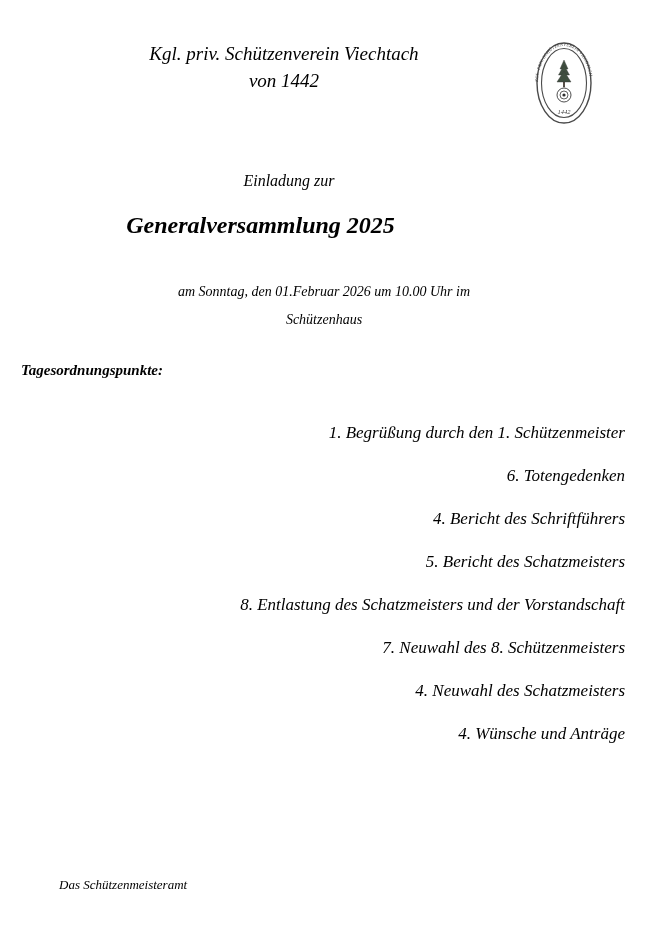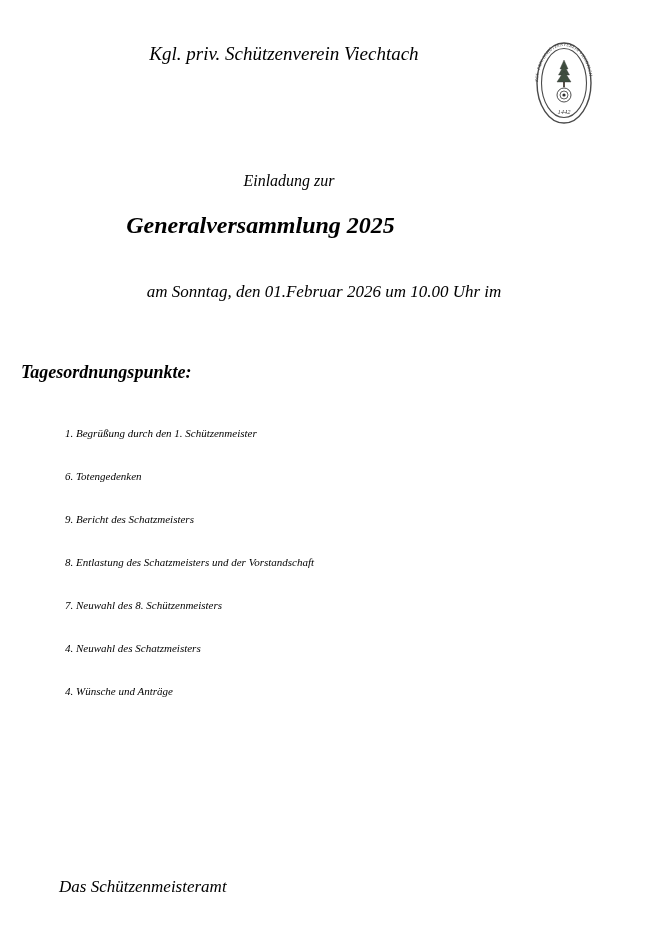--- a/index.html
+++ b/index.html
@@ -69,66 +69,68 @@
     text-align: center;
     font-size: 24px;
     font-weight: bold;
   }
   .datetime {
     position: absolute;
     left: 0;
     top: 278px;
     width: 648px;
     text-align: center;
-    font-size: 17px;
+    font-size: 14px;
     line-height: 28px;
     padding: 0 60px;
     box-sizing: border-box;
   }
   .datetime .line {
     display: block;
   }
 
   
   .agenda-heading {
     position: absolute;
     left: 21px;
     top: 362px;
-    font-size: 18px;
+    font-size: 15px;
     font-weight: bold;
   }
   .agenda-list {
     position: absolute;
     left: 65px;
     top: 424px;
     width: 560px;
   }
   .agenda-item {
-    font-size: 11px;
+    font-size: 17px;
     line-height: 18px;
     margin-bottom: 25px;
     white-space: nowrap;
+    text-align: right;
   }
 
   
   .signature {
     position: absolute;
     left: 59px;
     top: 877px;
-    font-size: 17px;
+    font-size: 13px;
   }
 </style>
 </head>
 <body>
 
 <div class="page">
 
   <div class="header">
     <div class="header-title">
       <span class="line">Kgl. priv. Schützenverein Viechtach</span>
+      <span class="line">von 1442</span>
     </div>
   </div>
 
   <div class="emblem">
     <svg viewBox="0 0 72 88" width="72" height="88" xmlns="http://www.w3.org/2000/svg">
       <defs>
         <path id="arcTop" d="M 10,46 A 26,38 0 0 1 62,46" fill="none"></path>
         <path id="arcBottom" d="M 13,46 A 23,35 0 0 0 59,46" fill="none"></path>
       </defs>
 
@@ -153,28 +155,30 @@
       <text x="36" y="76" text-anchor="middle" font-family="Liberation Serif, serif" font-size="6.5" fill="#3a3a3a">1442</text>
     </svg>
   </div>
 
   <div class="invite-line">Einladung zur</div>
 
   <div class="main-title">Generalversammlung 2025</div>
 
   <div class="datetime">
     <span class="line">am Sonntag, den 01.Februar 2026 um 10.00 Uhr im</span>
+    <span class="line">Schützenhaus</span>
   </div>
 
   <div class="agenda-heading">Tagesordnungspunkte:</div>
 
   <div class="agenda-list">
     <div class="agenda-item">1. Begrüßung durch den 1. Schützenmeister</div>
     <div class="agenda-item">6. Totengedenken</div>
-    <div class="agenda-item">9. Bericht des Schatzmeisters</div>
+    <div class="agenda-item">4. Bericht des Schriftführers</div>
+    <div class="agenda-item">5. Bericht des Schatzmeisters</div>
     <div class="agenda-item">8. Entlastung des Schatzmeisters und der Vorstandschaft</div>
     <div class="agenda-item">7. Neuwahl des 8. Schützenmeisters</div>
     <div class="agenda-item">4. Neuwahl des Schatzmeisters</div>
     <div class="agenda-item">4. Wünsche und Anträge</div>
   </div>
 
   <div class="signature">Das Schützenmeisteramt</div>
 
 </div>
 

